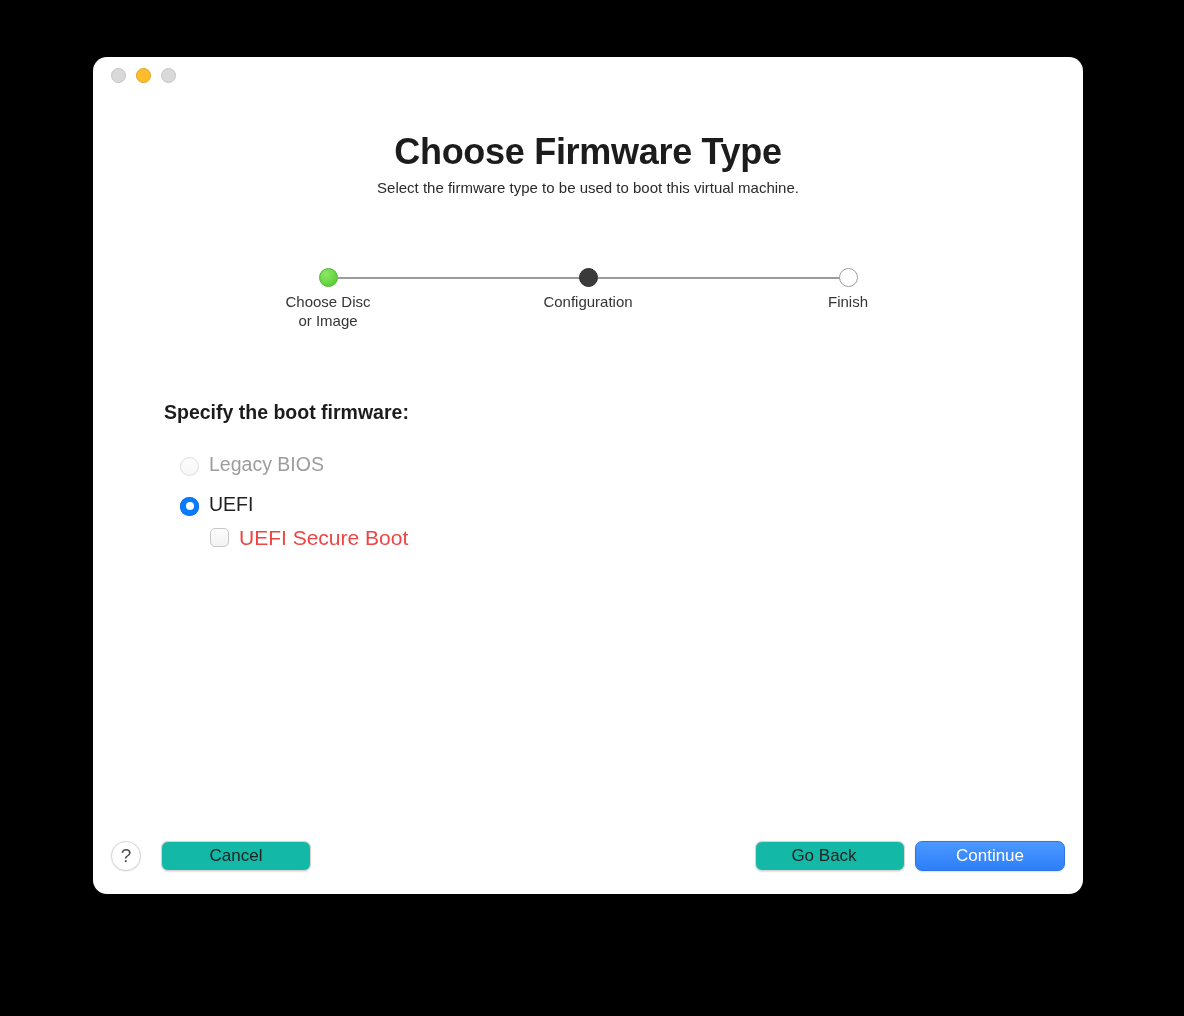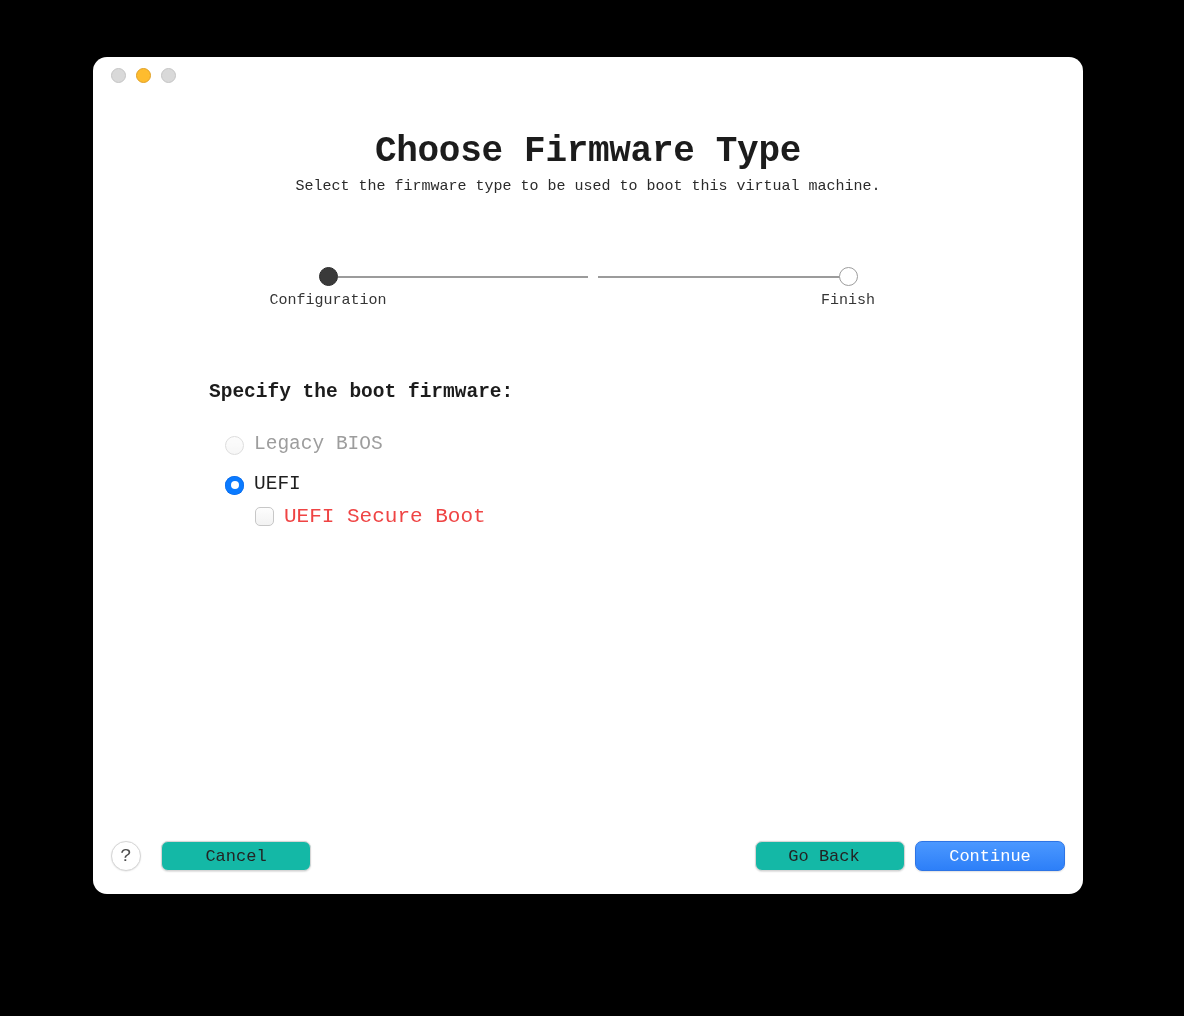--- a/index.html
+++ b/index.html
@@ -1,19 +1,19 @@
 <!DOCTYPE html>
 <html><head>
   <meta charset="utf-8">
   <style>
     * {
       margin: 0;
       padding: 0;
       box-sizing: border-box;
-      font-family: Liberation Mono, monospace;
+      font-family: Liberation Sans, sans-serif;
     }
     body {
       background: #000;
       width: 1184px;
       height: 1016px;
       position: relative;
     }
     .window {
       position: absolute;
       left: 93px;
@@ -111,21 +111,21 @@
       top: 9px;
       height: 1.5px;
       background: #9b9b9b;
       z-index: 1;
     }
     .line1 { left: 70px; width: 250px; }
     .line2 { left: 330px; width: 250px; }
 
     .form-area {
       width: 100%;
-      padding-left: 116px;
+      padding-left: 71px;
       padding-top: 70px;
     }
     .section-label {
       font-size: 19.5px;
       font-weight: 700;
       color: #1c1c1c;
     }
     .radio-group {
       margin-top: 18px;
       padding-left: 16px;
@@ -253,20 +253,25 @@
     <div class="header">
       <div class="page-title">Choose Firmware Type</div>
       <div class="page-subtitle">Select the firmware type to be used to boot this virtual machine.</div>
     </div>
 
     <div class="stepper">
       <div class="step-line line1"></div>
       <div class="step-line line2"></div>
 
       <div class="step">
+        <div class="step-dot done"></div>
+        <div class="step-label">Choose Disc
+or Image</div>
+      </div>
+      <div class="step">
         <div class="step-dot current"></div>
         <div class="step-label">Configuration</div>
       </div>
       <div class="step">
         <div class="step-dot"></div>
         <div class="step-label">Finish</div>
       </div>
     </div>
 
     <div class="form-area">

